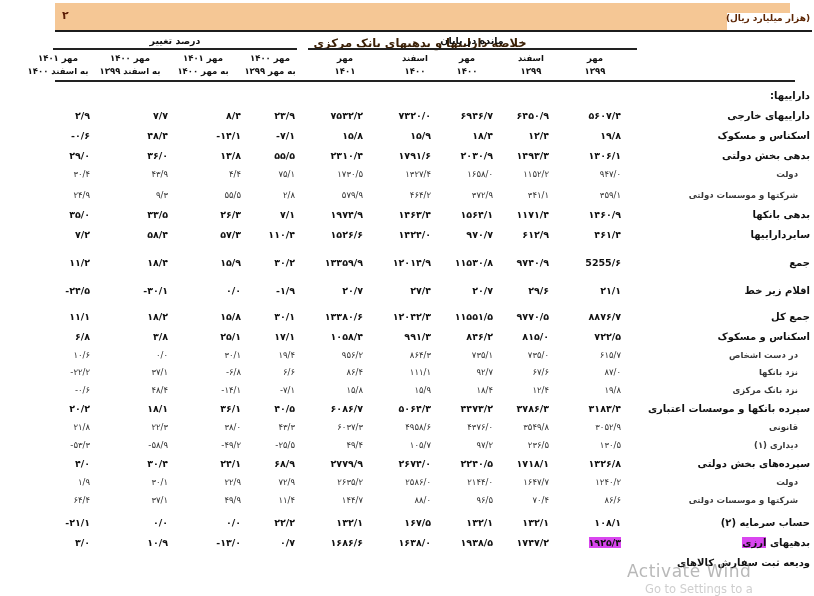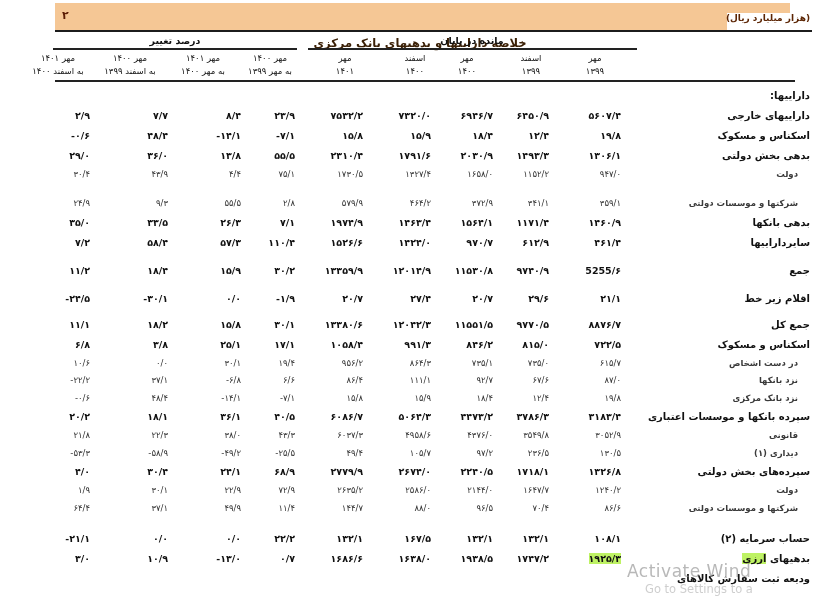--- a/index.html
+++ b/index.html
@@ -21,41 +21,41 @@
   
   .group-label{position:absolute;top:35px;transform:translateX(-50%);
     font-size:9.5px;font-weight:bold;color:#111;direction:rtl;white-space:nowrap;}
   .g-change{left:175px;}
   .g-balance{left:472px;}
   .group-line{position:absolute;top:48px;height:2px;background:#222;}
   .gl-change{left:53px;width:244px;}
   .gl-balance{left:308px;width:329px;}
   .colheads{position:absolute;left:55px;top:52px;width:757px;height:28px;}
   .colhead{position:absolute;transform:translateX(-50%);text-align:center;
-    white-space:nowrap;direction:rtl;font-size:8.5px;font-weight:normal;color:#111;line-height:13px;}
+    white-space:nowrap;direction:rtl;font-size:8.5px;font-weight:bold;color:#111;line-height:13px;}
   .colhead span{display:block;}
   .header-underline{position:absolute;left:55px;top:80px;width:740px;height:1.5px;background:#222;}
 
   
   .rows{position:absolute;left:55px;top:85px;width:757px;}
   .row{display:grid;align-items:center;
     grid-template-columns:35px 78px 73px 54px 68px 68px 62px 56px 72px 191px;}
   .row.main{height:20px;}
   .row.sub{height:17.5px;}
   .row.section{height:20px;}
-  .mt4{margin-top:12px;} .mt6{margin-top:6px;} .mt8{margin-top:8px;}
+  .mt4{margin-top:4px;} .mt6{margin-top:6px;} .mt8{margin-top:8px;}
   .cell{text-align:right;white-space:nowrap;}
   .cell .num{direction:ltr;unicode-bidi:embed;}
   .main .cell{font-size:9.5px;font-weight:bold;color:#111;}
   .sub .cell{font-size:8.5px;font-weight:normal;color:#333;}
   .label-cell{direction:rtl;padding-right:2px;}
   .main .label-cell{font-size:10px;font-weight:bold;color:#111;}
   .sub .label-cell{font-size:8.5px;font-weight:bold;color:#3a3a3a;padding-right:14px;}
   .section .label-cell{font-size:10px;font-weight:bold;color:#111;}
-  .hl{background:#bef264;}
+  .hl{background:#d946ef;}
 
   
   .wm1{position:absolute;left:627px;top:561px;font-size:17px;color:rgba(140,140,140,0.62);
     white-space:nowrap;letter-spacing:0.5px;}
   .wm2{position:absolute;left:645px;top:582px;font-size:11.5px;color:rgba(165,165,165,0.55);white-space:nowrap;}
 </style>
 </head>
 <body>
 
 <div class="banner"></div>

